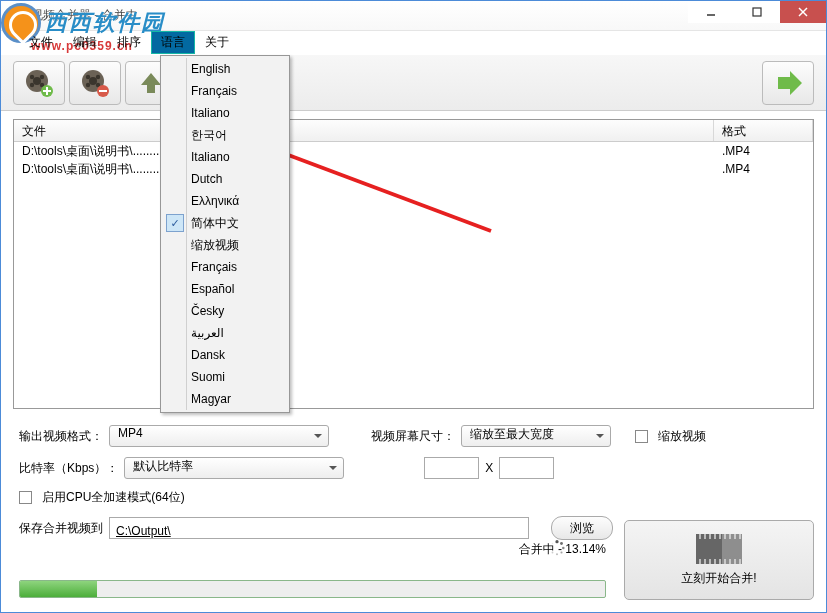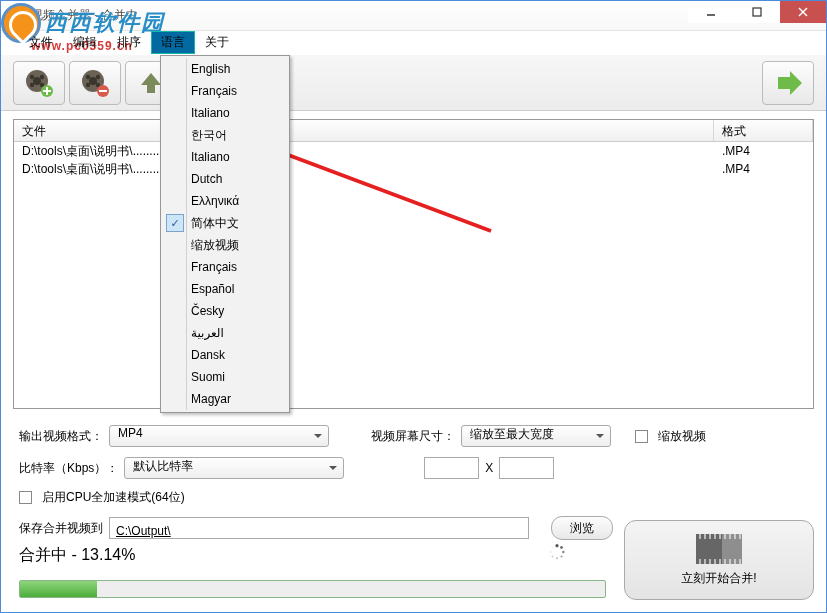--- a/index.html
+++ b/index.html
@@ -41,27 +41,27 @@
 .lang-sep-v { position: absolute; left: 25px; top: 2px; bottom: 2px; width: 1px; background: #d0d0d0; }
 .arrow { position: absolute; left: 240px; top: 135px; z-index: 25; pointer-events: none; }
 .bottom-panel { padding: 8px 18px; }
 .row { display: flex; align-items: center; margin-bottom: 10px; gap: 6px; }
 .label { font-size: 12px; }
 .select-box { height: 22px; border: 1px solid #aaa; background: linear-gradient(#fff,#eee); padding: 0 20px 0 8px; display: flex; align-items: flex-start; border-radius: 3px; cursor: pointer; position: relative; }
 .select-box::after { content: ""; position: absolute; right: 6px; top: 8px; border: 4px solid transparent; border-top-color: #555; }
 .text-input { height: 22px; border: 1px solid #aaa; background: #fff; padding: 0 6px; display: flex; align-items: flex-end; text-decoration: underline; }
 .checkbox { width: 13px; height: 13px; border: 1px solid #888; background: #fff; display: inline-block; margin-right: 4px; cursor: pointer; }
 .btn-small { height: 24px; padding: 0 18px; border: 1px solid #aaa; background: linear-gradient(#fdfdfd,#e8e8e8); border-radius: 11px; cursor: pointer; display: flex; align-items: center; }
-.merge-panel { position: absolute; right: 12px; bottom: 12px; width: 190px; height: 80px; border: 1px solid #aaa; border-radius: 12px; background: linear-gradient(#f4f4f4,#e4e4e4); display: flex; flex-direction: column; align-items: center; justify-content: center; cursor: pointer; }
+.merge-panel { position: absolute; right: 12px; bottom: 12px; width: 190px; height: 80px; border: 1px solid #aaa; border-radius: 5px; background: linear-gradient(#f4f4f4,#e4e4e4); display: flex; flex-direction: column; align-items: center; justify-content: center; cursor: pointer; }
 .merge-panel .film { display: flex; gap: -5px; margin-bottom: 6px; }
 .film-icon { width: 26px; height: 30px; background: #666; position: relative; margin: 0 -3px; }
 .film-icon::before, .film-icon::after { content: ""; position: absolute; left: 0; right: 0; height: 5px; background: repeating-linear-gradient(90deg,#666 0 3px,#bbb 3px 5px); }
 .film-icon::before { top: 0; } .film-icon::after { bottom: 0; }
 .progress-area { position: absolute; left: 18px; bottom: 14px; right: 220px; }
-.progress-label { text-align: left; font-size: 16px; margin-bottom: 14px; }
+.progress-label { text-align: right; font-size: 12px; margin-bottom: 22px; }
 .spinner { position: absolute; right: 40px; top: -2px; width: 18px; height: 18px; }
 .progress-bar { height: 18px; border: 1px solid #8ab78a; background: #eee; border-radius: 2px; overflow: hidden; }
 .progress-fill { height: 100%; background: linear-gradient(#8ed47e,#4cae3a); }
 </style>
 </head>
 <body>
 
 <div class="titlebar">
   <div class="titlebar-icon">▶</div>
   <span class="titlebar-text">视频合并器 - 合并中</span>

